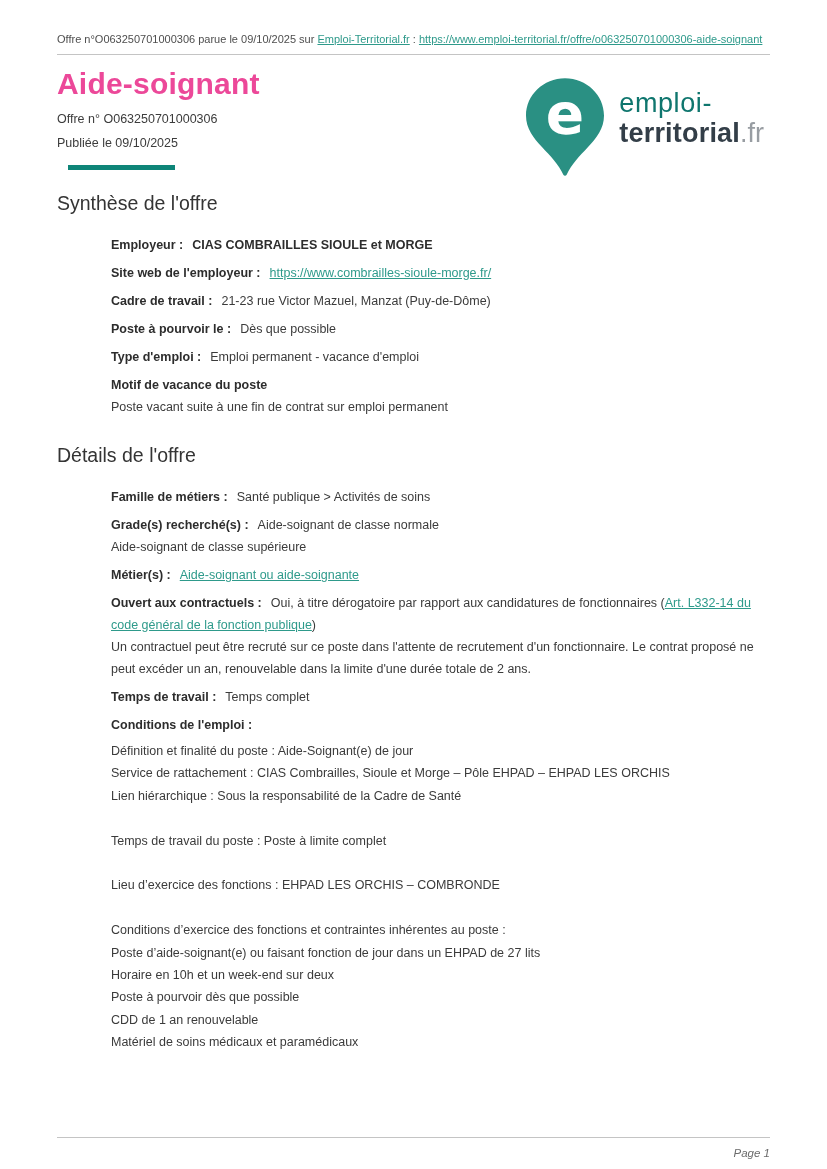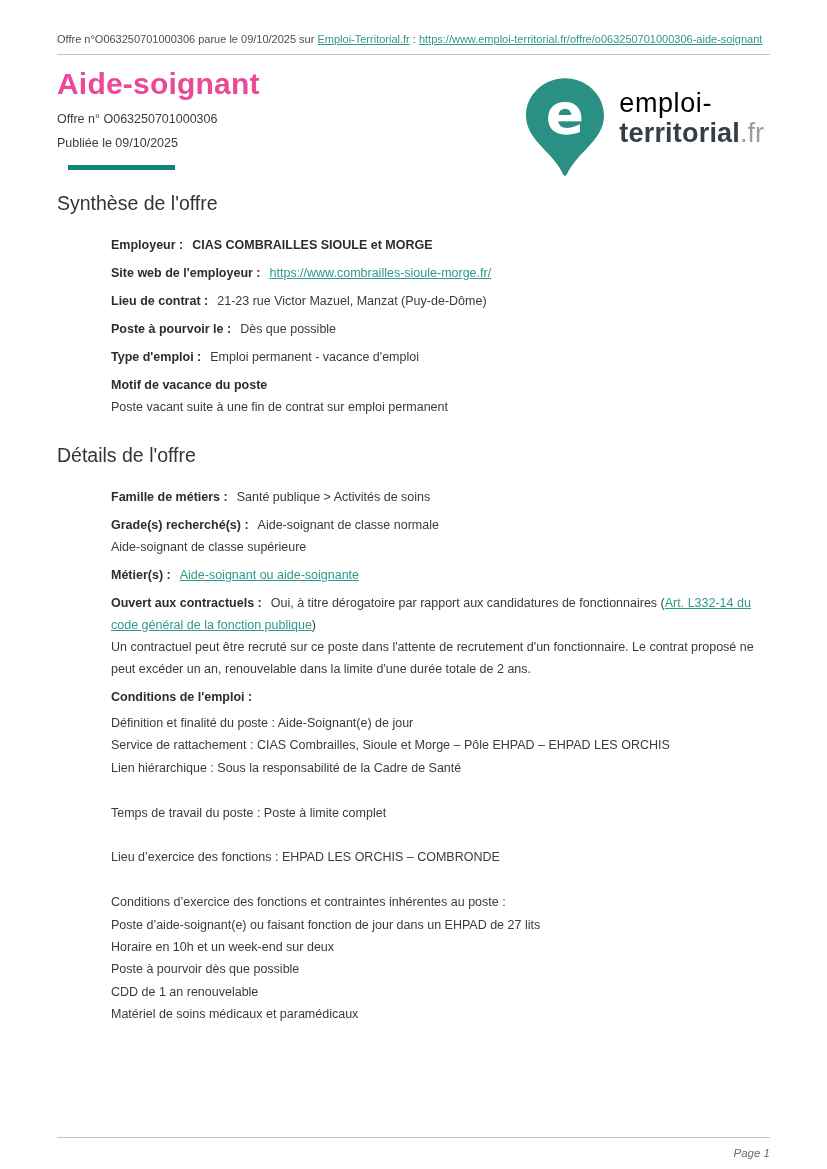--- a/index.html
+++ b/index.html
@@ -21,21 +21,21 @@
   .rule { border:none; border-top:1px solid #c4c4c4; margin:2px 0 0 0; }
 
   
   .title-row { display:flex; justify-content:space-between; align-items:flex-start; margin-top:12px; }
   h1 { font-size:30px; font-weight:700; color:#ec4899; margin:0 0 7px 0; letter-spacing:0.2px; }
   .meta { font-size:12.5px; line-height:23.5px; color:#3c3c3c; }
   .accent-bar { width:107px; height:5px; background:#0e8578; margin:10px 0 0 11px; }
 
   .logo { display:flex; gap:15px; margin:10px 6px 0 0; }
   .logo-text { margin-top:11px; }
-  .logo-line1 { font-size:27px; font-weight:300; color:#000000; line-height:30px; letter-spacing:0.6px; }
+  .logo-line1 { font-size:27px; font-weight:300; color:#0f766e; line-height:30px; letter-spacing:0.6px; }
   .logo-line2 { font-size:27px; line-height:30px; }
   .logo-bold { font-weight:700; color:#333e48; letter-spacing:0.2px; }
   .logo-tld { font-weight:300; color:#989da2; }
 
   
   h2 { font-size:19.5px; font-weight:400; color:#343434; margin:15px 0 19px 0; }
   h2.details { margin-top:26px; }
   .section-body { padding-left:54px; font-size:12.5px; color:#3b3b3b; }
   .row { line-height:22px; margin-bottom:6px; }
   .lbl { font-weight:700; color:#2d2d2d; margin-right:9px; }
@@ -78,21 +78,21 @@
 
     <h2>Synthèse de l'offre</h2>
     <div class="section-body">
       <div class="row">
         <span class="lbl">Employeur :</span><span class="bold">CIAS COMBRAILLES SIOULE et MORGE</span>
       </div>
       <div class="row">
         <span class="lbl">Site web de l'employeur :</span><a class="link">https://www.combrailles-sioule-morge.fr/</a>
       </div>
       <div class="row">
-        <span class="lbl">Lieu de contrat :</span><span>21-23 rue Victor Mazuel, Manzat (Puy-de-Dôme)</span>
+        <span class="lbl">Cadre de travail :</span><span>21-23 rue Victor Mazuel, Manzat (Puy-de-Dôme)</span>
       </div>
       <div class="row">
         <span class="lbl">Poste à pourvoir le :</span><span>Dès que possible</span>
       </div>
       <div class="row">
         <span class="lbl">Type d'emploi :</span><span>Emploi permanent - vacance d'emploi</span>
       </div>
       <div class="row">
         <div><span class="lbl">Motif de vacance du poste</span></div>
         <div>Poste vacant suite à une fin de contrat sur emploi permanent</div>
@@ -107,20 +107,23 @@
       <div class="row">
         <div><span class="lbl">Grade(s) recherché(s) :</span><span>Aide-soignant de classe normale</span></div>
         <div>Aide-soignant de classe supérieure</div>
       </div>
       <div class="row">
         <span class="lbl">Métier(s) :</span><a class="link">Aide-soignant ou aide-soignante</a>
       </div>
       <div class="row">
         <div><span class="lbl">Ouvert aux contractuels :</span><span>Oui, à titre dérogatoire par rapport aux candidatures de fonctionnaires (</span><a class="link">Art. L332-14 du code général de la fonction publique</a><span>)</span></div>
         <div>Un contractuel peut être recruté sur ce poste dans l'attente de recrutement d'un fonctionnaire. Le contrat proposé ne peut excéder un an, renouvelable dans la limite d'une durée totale de 2 ans.</div>
+      </div>
+      <div class="row">
+        <span class="lbl">Temps de travail :</span><span>Temps complet</span>
       </div>
       <div class="row">
         <div><span class="lbl">Conditions de l'emploi :</span></div>
         <div style="height:4px"></div>
         <div>
             <div class="desc-line">Définition et finalité du poste : Aide-Soignant(e) de jour</div>
             <div class="desc-line">Service de rattachement : CIAS Combrailles, Sioule et Morge – Pôle EHPAD – EHPAD LES ORCHIS</div>
             <div class="desc-line">Lien hiérarchique : Sous la responsabilité de la Cadre de Santé</div>
             <div class="desc-line"></div>
             <div class="desc-line">Temps de travail du poste : Poste à limite complet</div>

